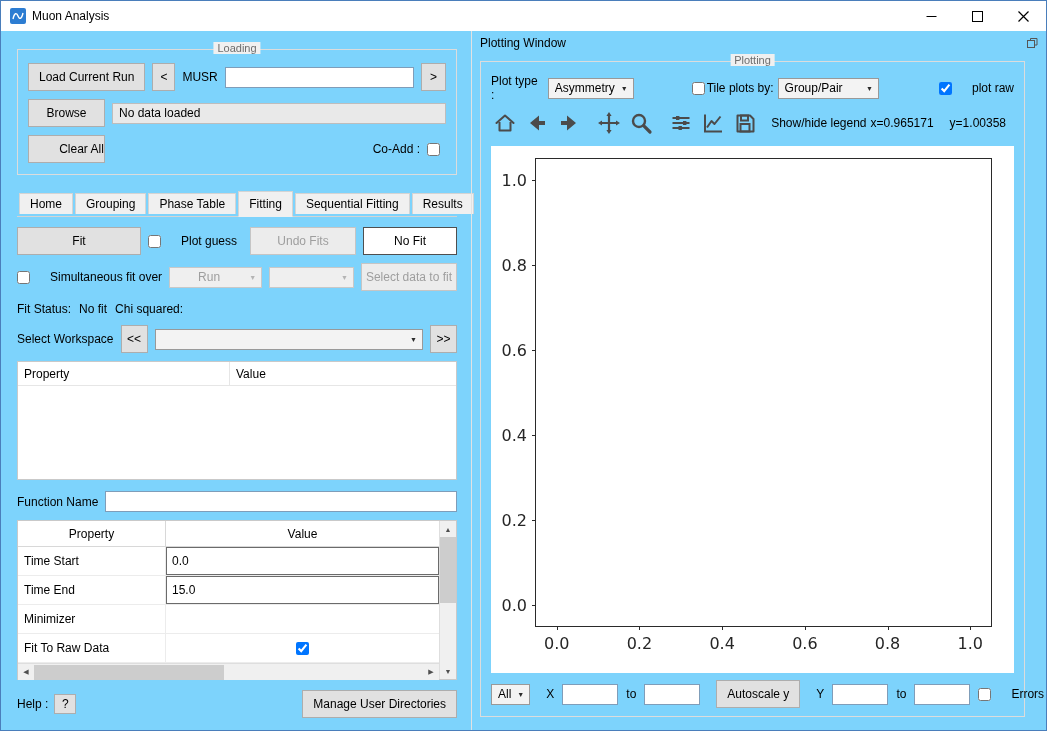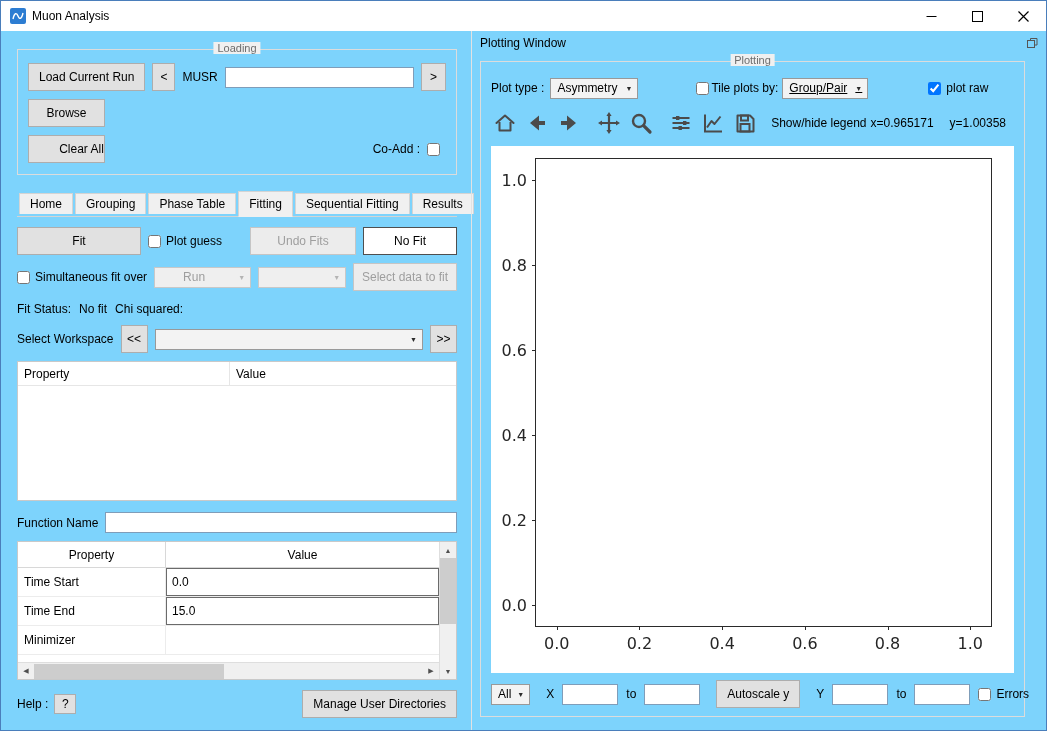--- a/index.html
+++ b/index.html
@@ -33,21 +33,21 @@
     font:12px "Liberation Sans", sans-serif; outline:none; }
   .readonly-field { background:#e9e9e9; border:1px solid #bdbdbd; height:21px; padding:0 6px;
     display:flex; align-items:center; }
   .combo { background:#f3f3f3; border:1px solid #999999; height:21px; display:flex;
     align-items:center; padding:0 5px 0 6px; cursor:default; }
   .combo .combo-text { flex:1; white-space:nowrap; overflow:hidden; }
   .combo .combo-arrow { font-size:7px; color:#2b2b2b; margin-left:6px; flex:none; }
   .combo.disabled { background:#efefef; border-color:#c8c8c8; color:#9e9e9e;padding-left:28px; }
   .combo.disabled .combo-arrow { color:#b4b4b4; }
   input.cb { width:13px; height:13px; margin:0; flex:none; }
-  .cb-wrap { display:flex; align-items:center; gap:5px; white-space:nowrap; }
+  .cb-wrap { display:flex; align-items:center; gap:20px; white-space:nowrap; }
   .row { display:flex; align-items:center; gap:7px; }
   
   .loading-group { margin:18px 4px 0 6px; padding:13px 10px 11px; display:flex; flex-direction:column; gap:8px; }
   
   .tabbar { display:flex; align-items:center; margin:16px 4px 0 6px; border-bottom:1px solid #d4d4d4; padding-left:2px; height:26px; }
   .tab { height:21px; padding:0 10px; display:flex; align-items:center; background:#f0f0f0;
     border:1px solid #d4d4d4; border-bottom:none; margin-right:2px; cursor:default; white-space:nowrap; }
   .tab.active { height:26px; margin-bottom:-1px; border-bottom:1px solid #f0f0f0; }
   .tabpanel { padding:10px 4px 0 6px; display:flex; flex-direction:column; min-height:0; }
   
@@ -133,20 +133,21 @@
         <span class="gb-label">Loading</span>
         <div class="row">
           <div class="btn">Load Current Run</div>
           <div class="btn" style="width:23px;padding:0;">&lt;</div>
           <span>MUSR</span>
           <input class="edit" style="flex: 1 1 0%;" type="text" value="">
           <div class="btn" style="width:25px;padding:0;">&gt;</div>
         </div>
         <div class="row">
           <div class="btn" style="width:77px;">Browse</div>
+          <div class="readonly-field" style="flex:1;">No data loaded</div>
         </div>
         <div class="row">
           <div class="btn" style="width:77px;padding-left:40px;">Clear All</div>
           <div class="spacer"></div>
           <span>Co-Add :</span>
           <input type="checkbox" class="cb" style="margin-right: 6px;">
         </div>
       </div>
 
       <div class="tabbar">
@@ -229,20 +230,28 @@
                 </div>
                 <div class="st-row">
                   <div class="st-prop">Time End</div>
                   <div class="st-val">
                     <div class="st-edit">15.0</div>
                   </div>
                 </div>
                 <div class="st-row">
                   <div class="st-prop">Minimizer</div>
                 </div>
+                <div class="st-row">
+                  <div class="st-prop">Fit To Raw Data</div>
+                  <div class="st-val">
+                    <div class="st-check">
+                      <input type="checkbox" class="cb" checked="" style="">
+                    </div>
+                  </div>
+                </div>
               </div>
             <div class="st-hscroll">
               <div class="sb-arrow h">◀</div>
               <div class="sb-thumb-h"></div>
               <div class="spacer"></div>
               <div class="sb-arrow h">▶</div>
             </div>
           </div>
           <div class="st-vscroll">
             <div class="sb-arrow">▲</div>
@@ -276,21 +285,21 @@
         <div class="controls-row">
           <span>Plot type :</span>
           <div class="combo" style="width:88px;margin-left:6px;">
             <span class="combo-text">Asymmetry</span>
             <span class="combo-arrow">▼</span>
           </div>
           <label class="cb-wrap" style="margin-left:58px;gap:2px;">
             <input type="checkbox" class="cb" style="">
             <span>Tile plots by:</span>
           </label>
-          <div class="combo" style="width:86px;margin-left:4px;text-decoration:underline;">
+          <div class="combo" style="width:106px;margin-left:4px;">
             <span class="combo-text">Group/Pair</span>
             <span class="combo-arrow">▼</span>
           </div>
           <label class="cb-wrap" style="margin-left:60px;">
             <input type="checkbox" class="cb" checked="" style="">
             <span>plot raw</span>
           </label>
         </div>
 
         <div class="toolbar-row">

